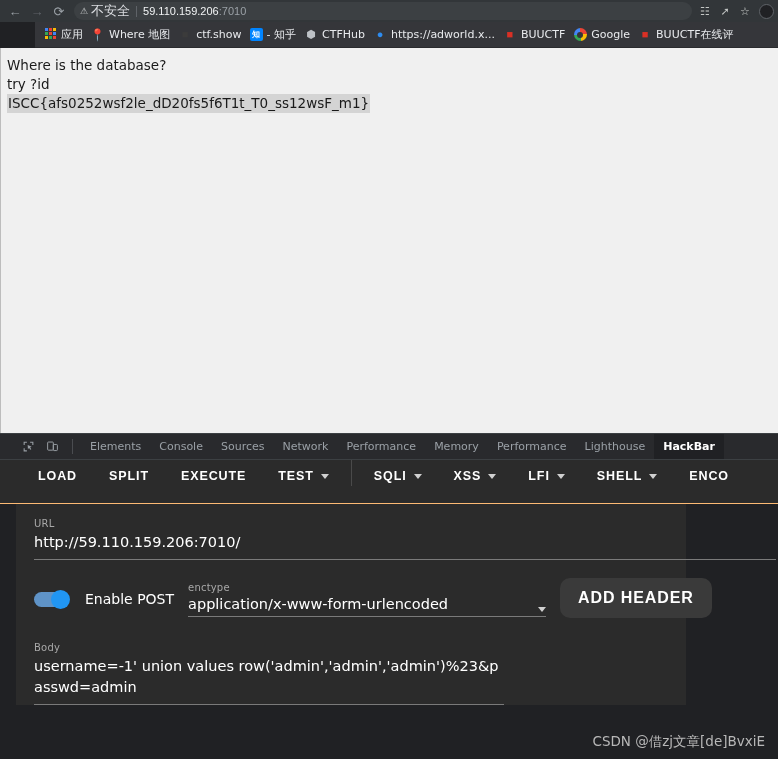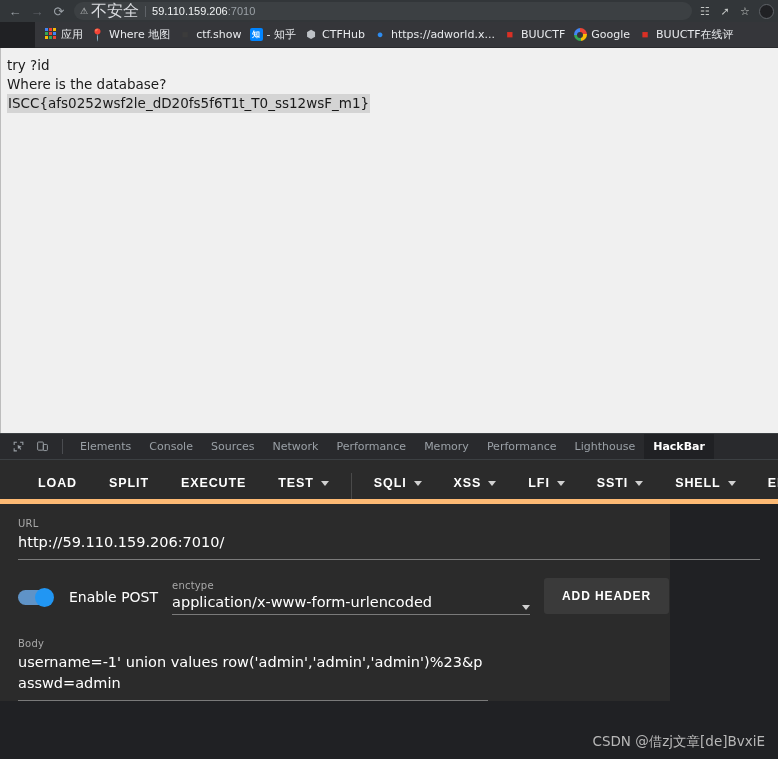--- a/index.html
+++ b/index.html
@@ -31,21 +31,21 @@
     flex: 1 1 auto; height: 18px;
     background: #3c4043;
     border-radius: 9px;
     margin-left: 4px; margin-right: 4px;
     display: flex; align-items: center;
     padding: 0 6px;
     overflow: hidden;
   }
   .warn-icon { color: #cfd1d3; font-size: 9px; margin-right: 3px; line-height: 1; }
   .warn-text {
-    color: #dadce0; font-size: 16px; white-space: nowrap;
+    color: #dadce0; font-size: 13px; white-space: nowrap;
     font-family: Liberation Sans, sans-serif;
   }
   .omni-sep {
     width: 1px; height: 11px; background: #5f6368;
     margin: 0 6px; flex: 0 0 auto;
   }
   .url-host { color: #f1f3f4; font-size: 11px; white-space: nowrap; }
   .url-port { color: #9aa0a6; font-size: 11px; white-space: nowrap; }
   .omni-right { display: flex; align-items: center; gap: 2px; flex: 0 0 auto; }
   .tb-icon {
@@ -143,21 +143,21 @@
   }
 
   
   .devtools { width: 778px; background: #202124; }
   .dt-tabbar {
     height: 27px; width: 778px;
     background: #292a2d;
     display: flex; align-items: center;
     border-top: 1px solid #3c4043;
     border-bottom: 1px solid #3c4043;
-    padding-left: 6px; overflow: hidden;
+    padding-left: 16px; overflow: hidden;
   }
   .dt-tool {
     width: 24px; height: 22px;
     display: flex; align-items: center; justify-content: center;
     color: #9aa0a6; flex: 0 0 auto;
   }
   .dt-sep {
     width: 1px; height: 15px; background: #4a4c50;
     margin: 0 8px; flex: 0 0 auto;
   }
@@ -169,44 +169,44 @@
     font-family: "DejaVu Sans", sans-serif;
   }
   .dt-tab.active {
     background: #202124; color: #ffffff; font-weight: bold;
   }
 
   
   .hb-toolbar {
     height: 44px; width: 778px;
     background: #2b2b2b;
-    display: flex; align-items: flex-end;
+    display: flex; align-items: flex-start;
     padding-left: 22px; overflow: hidden;
-    border-bottom: 5px solid #fdba74;
+    border-bottom: 1px solid #fdba74;
   }
   .hb-btn {
     display: flex; align-items: center; gap: 7px;
     color: #ffffff; font-size: 12.5px;
     font-weight: bold; letter-spacing: 0.9px;
     padding: 0 16px; height: 32px;
     white-space: nowrap; flex: 0 0 auto;
   }
   .caret {
     width: 0; height: 0; display: inline-block;
     border-left: 4px solid transparent;
     border-right: 4px solid transparent;
     border-top: 5px solid #d0d0d0;
   }
   .hb-div {
     width: 1px; height: 26px; background: #4a4a4a;
     margin: 0 6px; flex: 0 0 auto;
   }
 
   
-  .hb-body { width: 670px; background: #2b2b2b; padding: 14px 18px 0 18px; }
+  .hb-body { width: 670px; background: #2b2b2b; padding: 14px 18px 0 18px; margin-left: 16px; }
   .field { margin-bottom: 18px; }
   .field-label {
     color: #a8a8a8; font-size: 10px;
     letter-spacing: 0.2px; margin-bottom: 3px;
     font-family: "DejaVu Sans", sans-serif;
   }
   .field-value {
     color: #ffffff; font-size: 14.5px;
     font-family: "DejaVu Sans", sans-serif;
     line-height: 21px;
@@ -244,22 +244,22 @@
     justify-content: space-between;
     border-bottom: 1px solid #7a7a7a;
     padding-bottom: 4px;
   }
   .select-val {
     color: #ffffff; font-size: 14.5px;
     font-family: "DejaVu Sans", sans-serif;
   }
   .add-header-btn {
     background: #3a3a3a; color: #ffffff;
-    font-size: 12px; font-weight: bold; letter-spacing: 0.9px;
-    padding: 11px 18px; border-radius: 3px;
+    font-size: 16px; font-weight: bold; letter-spacing: 0.9px;
+    padding: 11px 18px; border-radius: 10px;
     white-space: nowrap; flex: 0 0 auto;
     margin-bottom: 2px;
   }
   .body-field { margin-top: 22px; }
   .body-underline { height: 1px; background: #7a7a7a; width: 470px; margin-top: 6px; }
 
   
   .watermark {
     position: absolute; right: 13px; bottom: 8px;
     color: #b8b8b8; font-size: 13.5px;
@@ -336,22 +336,22 @@
       </span>
     <span class="bm-label">Google</span>
   </div>
   <div class="bm">
     <span class="bm-ico ico-red">■</span>
     <span class="bm-label">BUUCTF在线评</span>
   </div>
 </div>
 
 <div class="page-view">
+  <div class="page-line">Where is the database?</div>
   <div class="page-line">try ?id</div>
-  <div class="page-line">Where is the database?</div>
   <div><span class="page-flag">ISCC{afs0252wsf2le_dD20fs5f6T1t_T0_ss12wsF_m1}</span></div>
 </div>
 
 <div class="devtools">
 
   <div class="dt-tabbar">
     <div class="dt-tool">
       <svg width="13" height="13" viewBox="0 0 16 16">
         <path d="M2 2h4v1.3H3.3V6H2V2zM14 2v4h-1.3V3.3H10V2h4zM2 10h1.3v2.7H6V14H2v-4z" fill="#9aa0a6"></path>
         <path d="M7 6l5 2.4-2 .6 1.4 2.3-1.2.7L8.8 9.7 7.3 11 7 6z" fill="#9aa0a6"></path>
@@ -396,24 +396,20 @@
     </div>
     <div class="hb-btn">
       <span>XSS</span>
       <span class="caret"></span>
     </div>
     <div class="hb-btn">
       <span>LFI</span>
       <span class="caret"></span>
     </div>
     <div class="hb-btn">
-      <span>SSTI</span>
-      <span class="caret"></span>
-    </div>
-    <div class="hb-btn">
       <span>SHELL</span>
       <span class="caret"></span>
     </div>
     <div class="hb-btn">
       <span>ENCO</span>
     </div>
   </div>
 
   <div class="hb-body">
 

